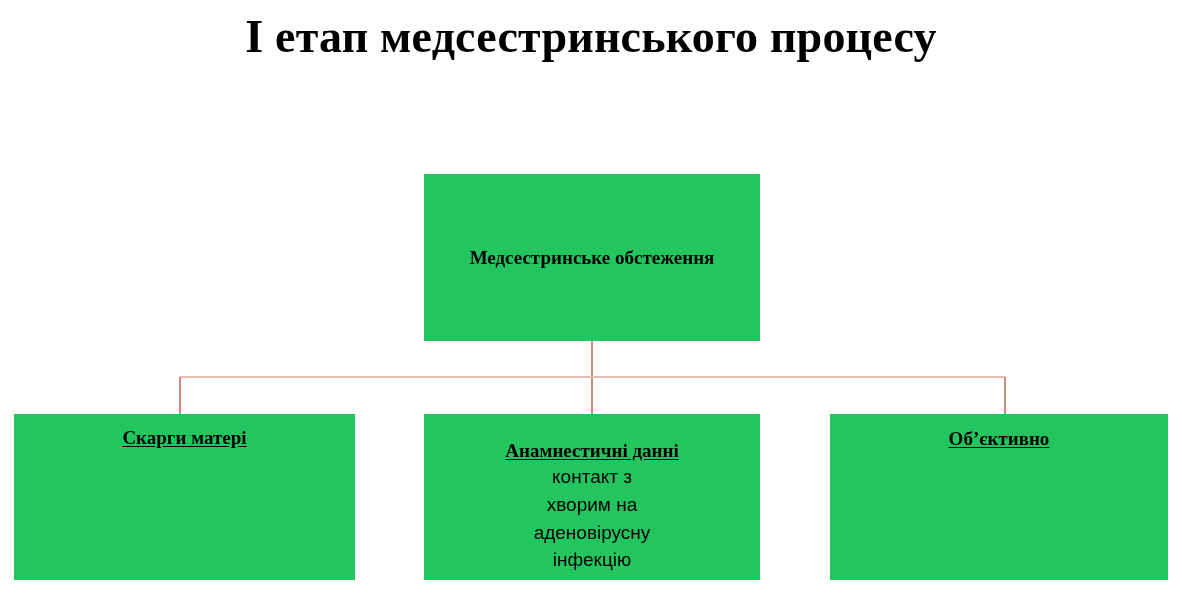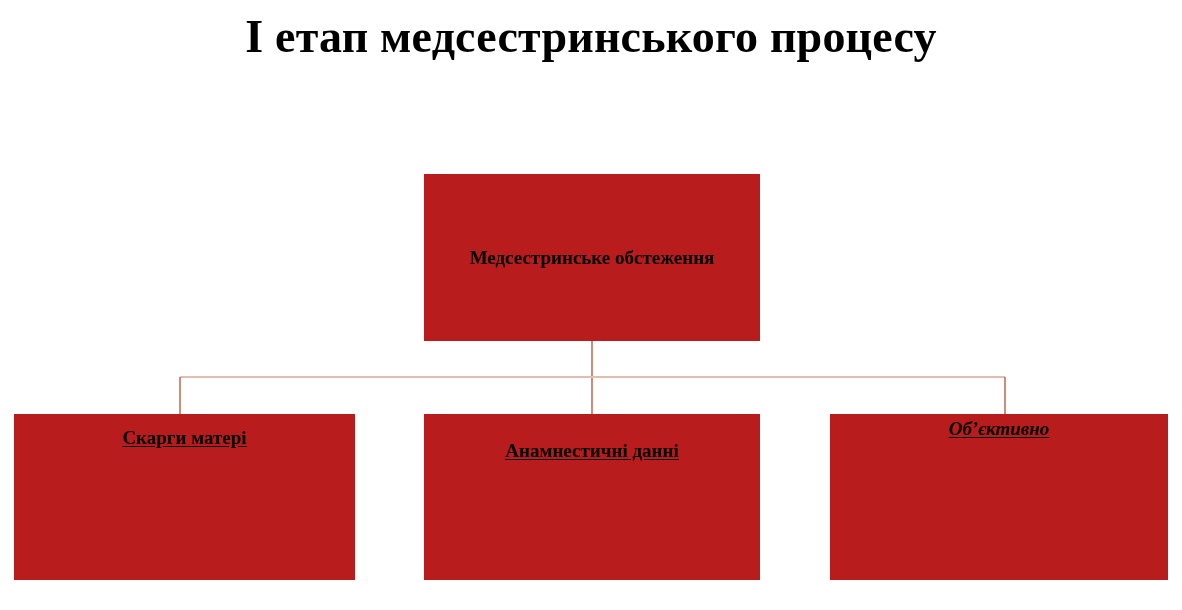--- a/index.html
+++ b/index.html
@@ -38,21 +38,21 @@
     left: 0;
     top: 0;
     width: 1182px;
     height: 610px;
     pointer-events: none;
   }
 
   
   .node {
     position: absolute;
-    background: #b91c1c;
+    background: #22c55e;
     box-sizing: border-box;
     text-align: center;
     display: flex;
     flex-direction: column;
     justify-content: center;
     align-items: center;
   }
 
   .node-root {
     left: 424px;
@@ -69,21 +69,21 @@
   }
 
   .node-leaf {
     top: 414px;
     height: 166px;
     justify-content: flex-start;
     padding-top: 12px;
   }
   .node-leaf-1 { left: 14px;  width: 341px; }
   .node-leaf-2 { left: 424px; width: 336px; padding-top: 25px; }
-  .node-leaf-3 { left: 830px; width: 338px; padding-top: 3px; font-style: italic; }
+  .node-leaf-3 { left: 830px; width: 338px; padding-top: 13px; }
 
   .node-heading {
     font-family: "Liberation Serif", "DejaVu Serif", serif;
     font-size: 19px;
     font-weight: bold;
     line-height: 1.22;
     text-decoration: underline;
     text-underline-offset: 2px;
     margin-bottom: 1px;
   }
@@ -119,17 +119,21 @@
 <div class="node node-root">
   <div class="node-title">Медсестринське обстеження</div>
 </div>
 
 <div class="node node-leaf node-leaf-1">
   <div class="node-heading">Скарги матері</div>
 </div>
 
 <div class="node node-leaf node-leaf-2">
   <div class="node-heading">Анамнестичні данні</div>
+  <div class="node-body sans">контакт з
+хворим на
+аденовірусну
+інфекцію</div>
 </div>
 
 <div class="node node-leaf node-leaf-3">
   <div class="node-heading">Об’єктивно</div>
 </div>
 
 </body></html>

